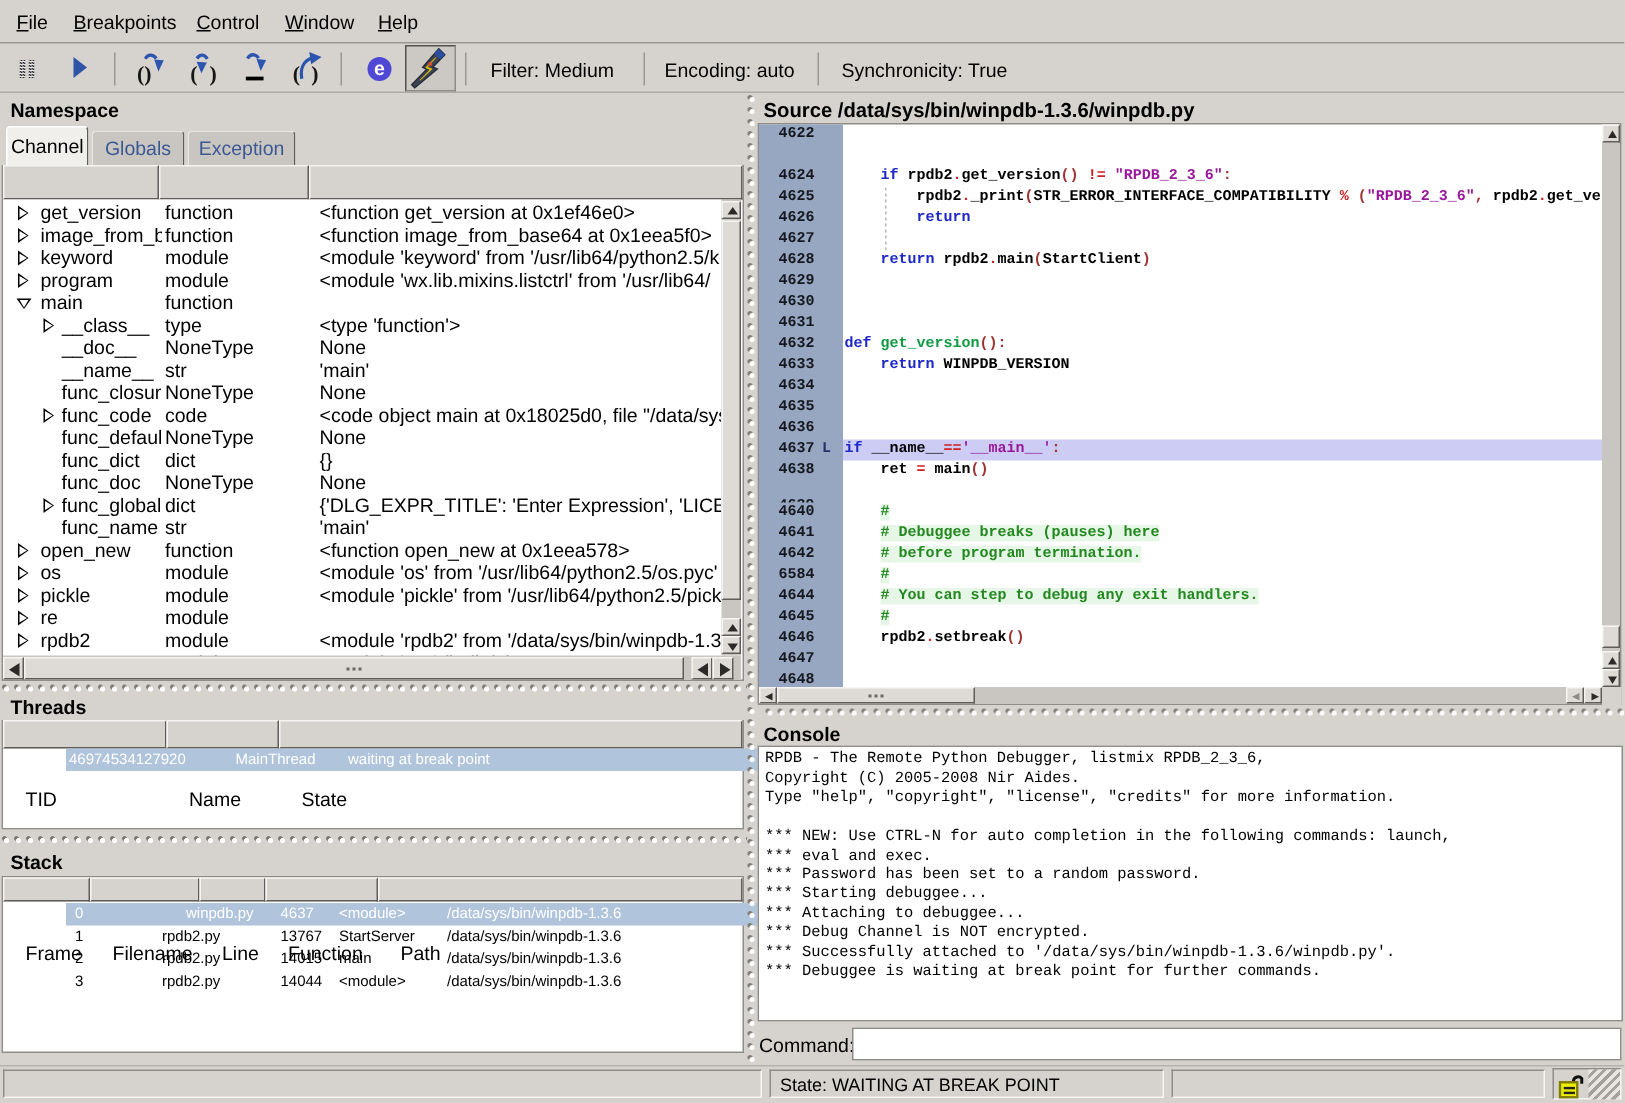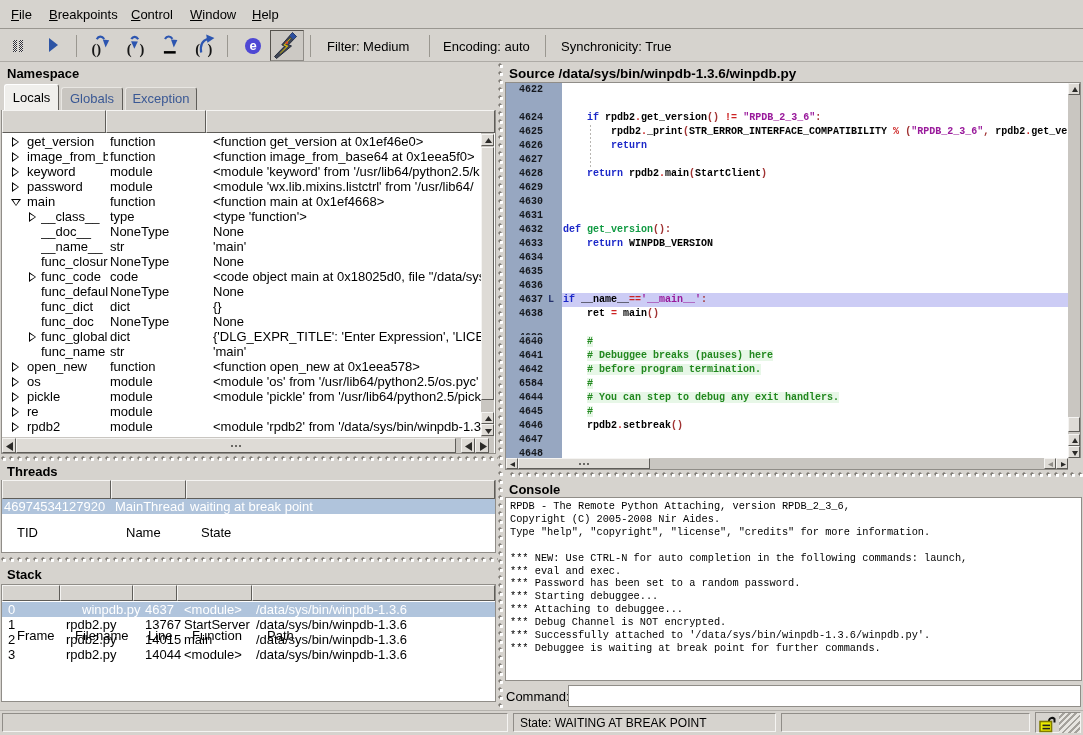--- a/index.html
+++ b/index.html
@@ -18,21 +18,21 @@
 .hcell span { position:absolute; left:14px;margin-top:42px; }
 .trow { position:absolute; left:0; width:100%; height:15px; font-size:13px; }
 .tc { position:absolute; top:0px; white-space:pre; overflow:hidden; line-height:15px; }
 .ar { position:absolute; top:3px; width:0; height:0; border-left:7px solid #000; border-top:5px solid transparent; border-bottom:5px solid transparent; }
 .ar:after { content:""; position:absolute; left:-6px; top:-3.5px; width:0; height:0; border-left:5px solid #fff; border-top:3.5px solid transparent; border-bottom:3.5px solid transparent; }
 .ad { position:absolute; top:5px; width:0; height:0; border-top:7px solid #000; border-left:5px solid transparent; border-right:5px solid transparent; }
 .ad:after { content:""; position:absolute; left:-3.5px; top:-6px; width:0; height:0; border-top:5px solid #fff; border-left:3.5px solid transparent; border-right:3.5px solid transparent; }
 .sbtn { position:absolute; background:#dedbd6; border-top:1px solid #f5f4f2; border-left:1px solid #f5f4f2; border-bottom:1px solid #5f5d59; border-right:1px solid #5f5d59; }
 .sbtn svg { position:absolute; left:0; top:0; }
 .thumb { position:absolute; background:#dedbd6; border-top:1px solid #f5f4f2; border-left:1px solid #f5f4f2; border-bottom:1px solid #5f5d59; border-right:1px solid #5f5d59; }
-.lrow { position:absolute; font-size:13px; white-space:pre; }
+.lrow { position:absolute; font-size:10px; white-space:pre;margin-left:42px; }
 .lrow span { position:absolute; top:0; line-height:15px; }
 .sel { background:#b0c4dc; color:#fff; }
 .cl { position:absolute; left:0; width:562px; height:14px; font-family:"Liberation Mono",monospace; font-size:10px; line-height:14px; white-space:pre; font-weight:bold; }
 .cl .ln { position:absolute; left:0; top:0; width:56px; height:14px; background:#97a7c1; color:#15181e; padding-left:13px; }
 .hlbg { position:absolute; left:56px; right:0; top:0; height:14px; background:#ccccf5; }
 .cl .ct { position:absolute; left:57px; top:0; height:14px; }
 .lmark { position:absolute; left:42px; top:0; color:#23306b; }
 .t { color:#000; }
 .t.k { color:#1c28c8; }
 .t.f { color:#109a42; }
@@ -89,21 +89,21 @@
    </svg>
  </div>
  <div class="tsep" style="left:310px"></div>
  <span class="tlabel" style="left:327px">Filter: Medium</span>
  <div class="tsep" style="left:429px"></div>
  <span class="tlabel" style="left:443px">Encoding: auto</span>
  <div class="tsep" style="left:545px"></div>
  <span class="tlabel" style="left:561px">Synchronicity: True</span>
 </div>
 <span class="lbl" style="left:7px;top:66px">Namespace</span>
-<div class="tab" style="left:4px;top:84px;width:55px;height:26px;background:#f0efec;border-top:1px solid #fff;border-left:1px solid #fff;border-right:1px solid #5f5d59;color:#000;padding-top:5px;">Locals</div>
+<div class="tab" style="left:4px;top:84px;width:55px;height:26px;background:#f0efec;border-top:1px solid #fff;border-left:1px solid #fff;border-right:1px solid #5f5d59;color:#000;padding-top:5px;">Channel</div>
 <div class="tab" style="left:61px;top:87px;width:62px;height:23px;background:#c9c6c1;border-top:1px solid #e8e6e2;border-left:1px solid #e8e6e2;border-right:1px solid #5f5d59;color:#3a5894;padding-top:3px;">Globals</div>
 <div class="tab" style="left:125px;top:87px;width:72px;height:23px;background:#c9c6c1;border-top:1px solid #e8e6e2;border-left:1px solid #e8e6e2;border-right:1px solid #5f5d59;color:#3a5894;padding-top:3px;">Exception</div>
 
 <div class="abs" style="left:1px;top:110px;width:495px;height:344px;background:#fff;border:1px solid #908d88;"></div>
 <div class="hcell" style="left:2px;top:110px;width:104px;height:23px">
     <span style="top:4px">Name</span>
   </div>
 <div class="hcell" style="left:106px;top:110px;width:100px;height:23px">
     <span style="top:4px">Type</span>
   </div>
@@ -124,29 +124,28 @@
       <span class="tc" style="left:211px;width:268px">&lt;function image_from_base64 at 0x1eea5f0&gt;</span>
     </div>
 <div class="trow" style="top:31px">
       <span class="ar" style="left:10px"></span>
       <span class="tc" style="left:25px;width:81px">keyword</span>
       <span class="tc" style="left:108px;width:97px">module</span>
       <span class="tc" style="left:211px;width:268px">&lt;module 'keyword' from '/usr/lib64/python2.5/k</span>
     </div>
 <div class="trow" style="top:46px">
       <span class="ar" style="left:10px"></span>
-      <span class="tc" style="left:25px;width:81px">password</span>
+      <span class="tc" style="left:25px;width:81px">program</span>
       <span class="tc" style="left:108px;width:97px">module</span>
       <span class="tc" style="left:211px;width:268px">&lt;module 'wx.lib.mixins.listctrl' from '/usr/lib64/</span>
     </div>
 <div class="trow" style="top:61px">
       <span class="ad" style="left:9px"></span>
       <span class="tc" style="left:25px;width:81px">main</span>
       <span class="tc" style="left:108px;width:97px">function</span>
-      <span class="tc" style="left:211px;width:268px">&lt;function main at 0x1ef4668&gt;</span>
     </div>
 <div class="trow" style="top:76px">
       <span class="ar" style="left:27px"></span>
       <span class="tc" style="left:39px;width:67px">__class__</span>
       <span class="tc" style="left:108px;width:97px">type</span>
       <span class="tc" style="left:211px;width:268px">&lt;type 'function'&gt;</span>
     </div>
 <div class="trow" style="top:91px">
       <span class="tc" style="left:39px;width:67px">__doc__</span>
       <span class="tc" style="left:108px;width:97px">NoneType</span>
@@ -376,21 +375,21 @@
   </div>
 <div class="sbtn" style="left:1056px;top:458px;width:12px;height:11px">
     <svg width="12" height="11">
       <path d="M9 5.5 L4 3 L4 8 Z" fill="#2b2a28"></path>
     </svg>
   </div>
 <div class="abs" style="left:1068px;top:458px;width:13px;height:12px;background:#d6d3ce;"></div>
 <div class="dots abs" style="left:509px;top:471px;width:574px;height:9px"></div>
 <span class="lbl" style="left:509px;top:482px">Console</span>
 <div class="abs" style="left:505px;top:497px;width:577px;height:184px;background:#fff;border:1px solid #908d88;"></div>
-<div class="con" style="top:500.0px">RPDB - The Remote Python Attaching, version RPDB_2_3_6,</div>
+<div class="con" style="top:500.0px">RPDB - The Remote Python Debugger, listmix RPDB_2_3_6,</div>
 <div class="con" style="top:512.9px">Copyright (C) 2005-2008 Nir Aides.</div>
 <div class="con" style="top:525.8px">Type "help", "copyright", "license", "credits" for more information.</div>
 <div class="con" style="top:551.5999999999999px">*** NEW: Use CTRL-N for auto completion in the following commands: launch,</div>
 <div class="con" style="top:564.4999999999999px">*** eval and exec.</div>
 <div class="con" style="top:577.3999999999999px">*** Password has been set to a random password.</div>
 <div class="con" style="top:590.2999999999998px">*** Starting debuggee...</div>
 <div class="con" style="top:603.1999999999998px">*** Attaching to debuggee...</div>
 <div class="con" style="top:616.0999999999998px">*** Debug Channel is NOT encrypted.</div>
 <div class="con" style="top:628.9999999999998px">*** Successfully attached to '/data/sys/bin/winpdb-1.3.6/winpdb.py'.</div>
 <div class="con" style="top:641.8999999999997px">*** Debuggee is waiting at break point for further commands.</div>

